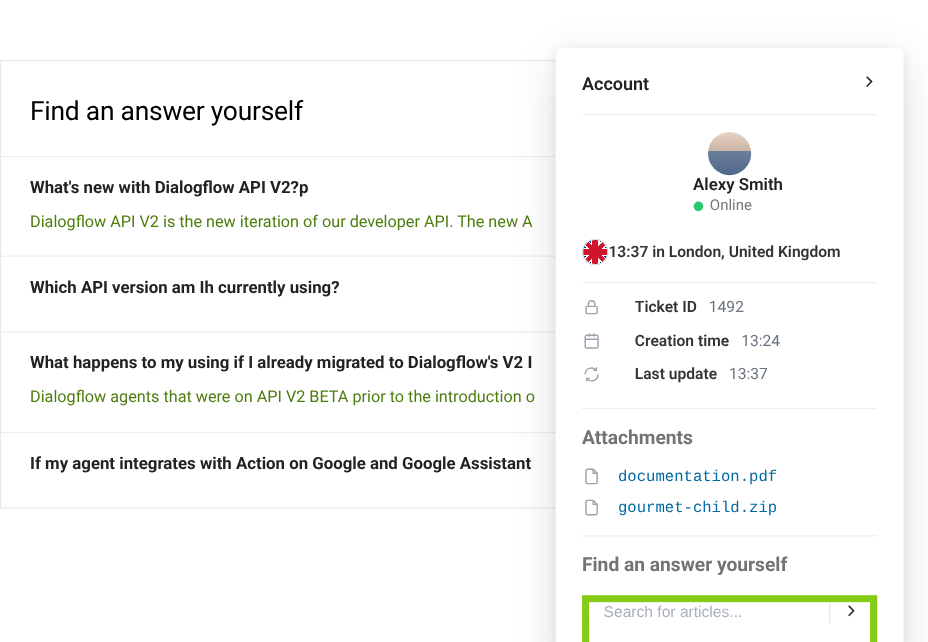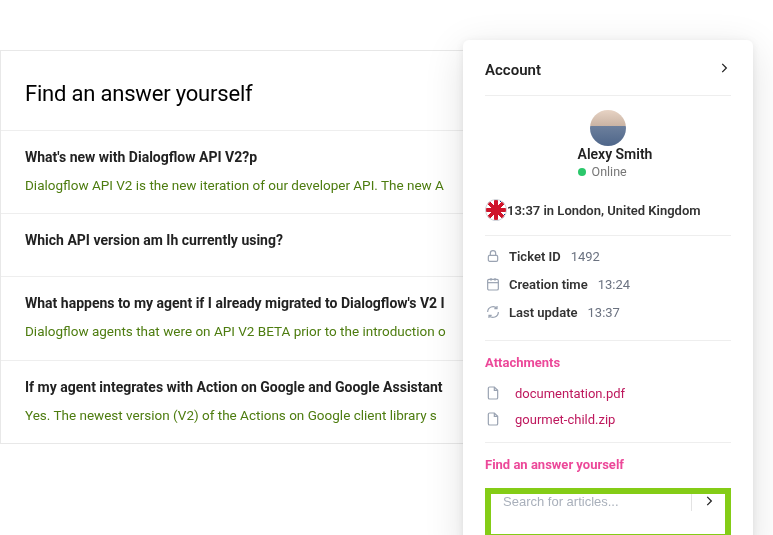--- a/index.html
+++ b/index.html
@@ -104,32 +104,32 @@
   flex-shrink: 0;
 }
 .loc-text { margin-left: 0; font-size: 13px; font-weight: 600; color: #333; }
 .meta-list { padding: 6px 22px 14px; }
 .meta-row {
   display: flex; align-items: center;
   padding: 6px 0;
 }
 .meta-icon { width: 16px; height: 16px; flex-shrink: 0; color: #9aa3b2; }
 .meta-icon svg { width: 16px; height: 16px; display: block; }
-.meta-label { margin-left: 8px; font-size: 13px; font-weight: 600; color: #333; }
+.meta-label { margin-left: 28px; font-size: 13px; font-weight: 600; color: #333; }
 .meta-val { margin-left: 10px; font-size: 13px; color: #6b7280; }
 .section-title {
   padding: 14px 22px 10px;
-  font-size: 13px; font-weight: 700; color: #ec4899;
+  font-size: 16px; font-weight: 700; color: #737373;
 }
 .attach-list { padding: 0 22px 10px; }
 .attach-row {
   display: flex; align-items: center;
   padding: 5px 0;
 }
-.attach-row .fname { margin-left: 14px; font-size: 13px; color: #be185d; }
+.attach-row .fname { margin-left: 14px; font-size: 13px; color: #0369a1; font-family: Liberation Mono, monospace; }
 .search-wrap { padding: 6px 22px 0; }
 .search-box {
   display: flex; align-items: flex-start;
   border: 6px solid #84cc16;
   height: 52px;
 }
 .search-input {
   flex: 1; border: none; outline: none;
   padding: 0 12px; font-size: 13px; color: #555;
 }
@@ -147,26 +147,25 @@
 <div class="main-panel">
   <h1 class="main-title">Find an answer yourself</h1>
   <div class="faq-item">
     <div class="faq-q">What's new with Dialogflow API V2?p</div>
     <div class="faq-a">Dialogflow API V2 is the new iteration of our developer API. The new A</div>
   </div>
   <div class="faq-item">
     <div class="faq-q">Which API version am Ih currently using?</div>
   </div>
   <div class="faq-item">
-    <div class="faq-q">What happens to my agent if I already migrated to Dialogflow's V2 I</div>
+    <div class="faq-q">What happens to my using if I already migrated to Dialogflow's V2 I</div>
     <div class="faq-a">Dialogflow agents that were on API V2 BETA prior to the introduction o</div>
   </div>
   <div class="faq-item">
     <div class="faq-q">If my agent integrates with Action on Google and Google Assistant</div>
-    <div class="faq-a">Yes. The newest version (V2) of the Actions on Google client library s</div>
   </div>
 </div>
 
 <div class="side-panel">
   <div class="side-header">
     <span class="side-header-title">Account</span>
     <span class="chevron">
       <svg viewBox="0 0 24 24" fill="none" stroke="#222" stroke-width="2.2">
           <polyline points="9 5 16 12 9 19"></polyline>
         </svg>

